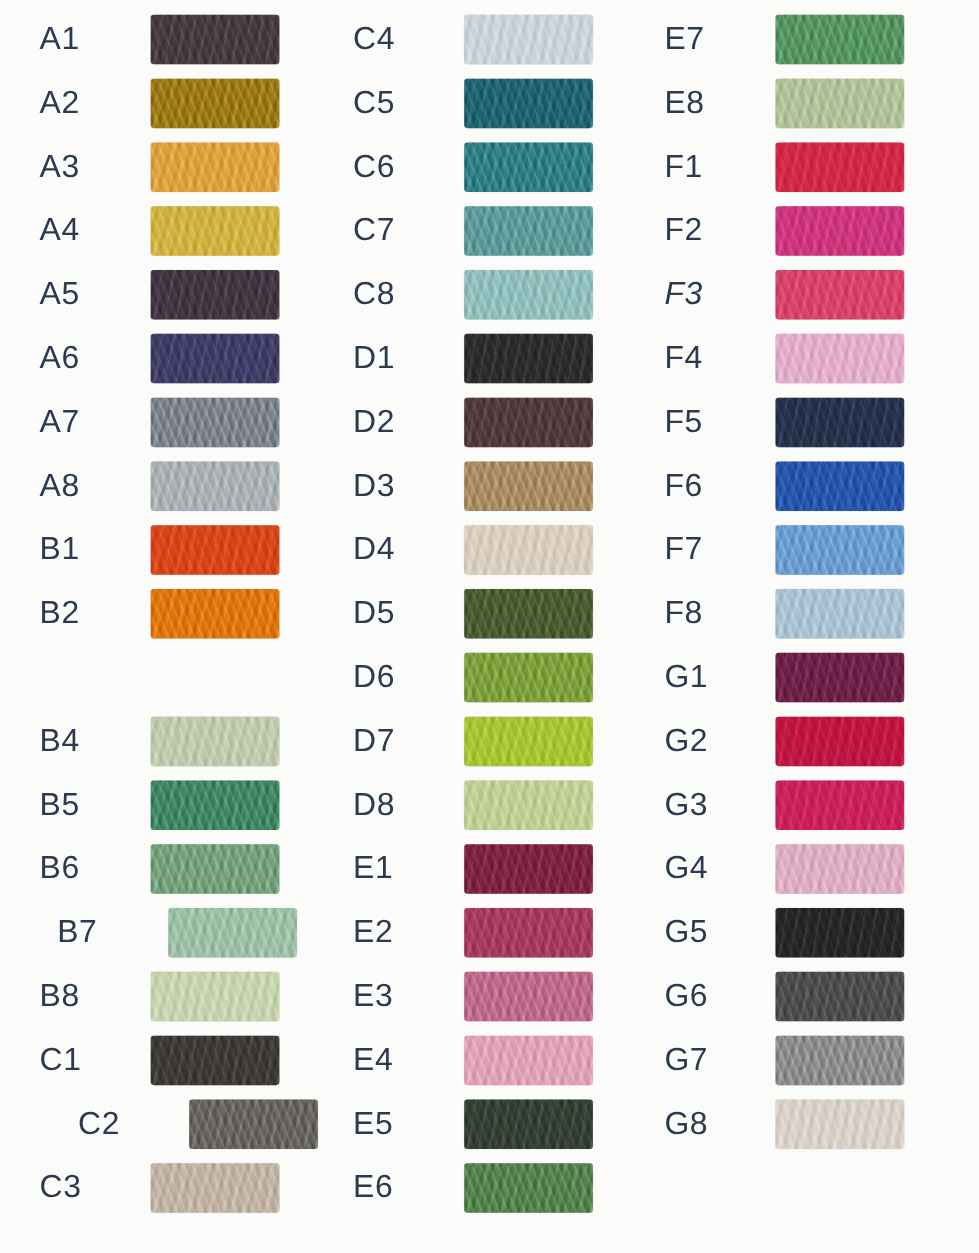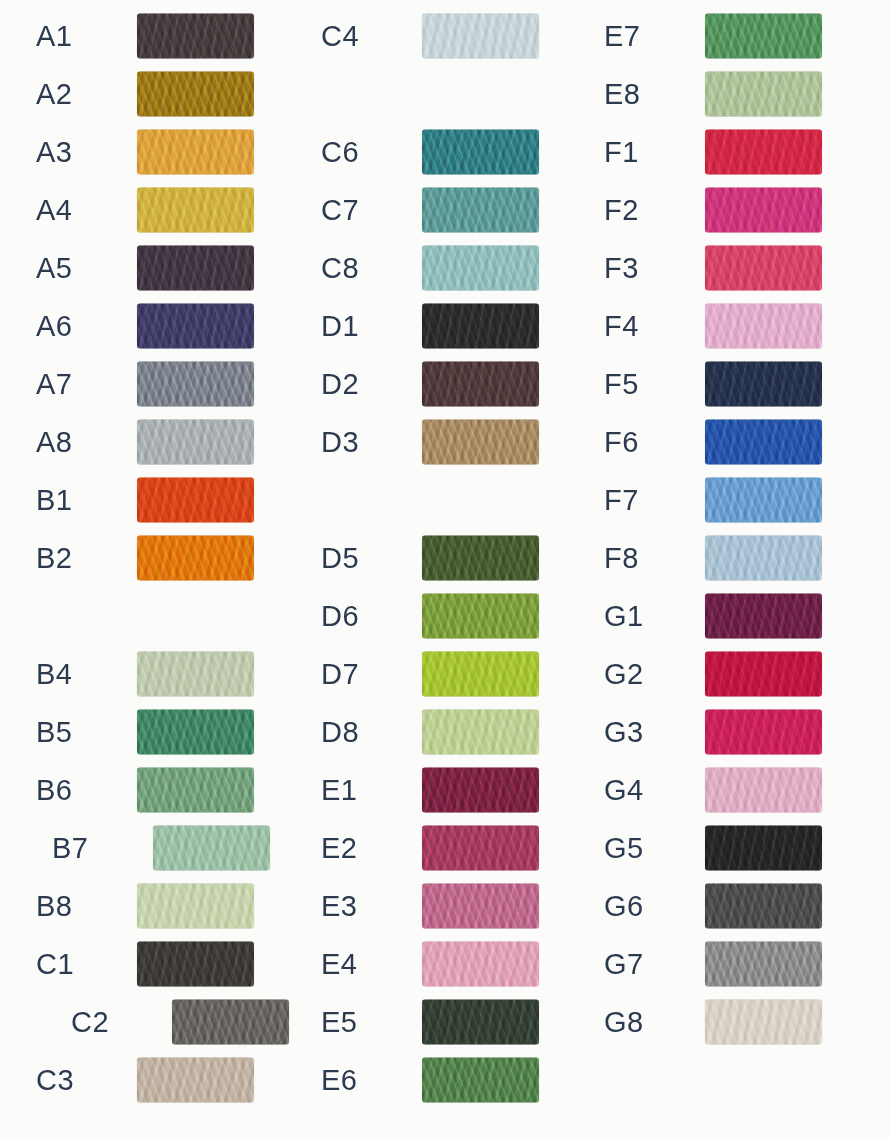--- a/index.html
+++ b/index.html
@@ -201,20 +201,24 @@
       <div class="swatch-row" style="top: 1051px;">
         <span class="swatch-label">C3</span>
         <div class="swatch-chip" style="background-color: rgb(197, 182, 166);"></div>
       </div>
     </div>
   <div class="column col-1">
       <div class="swatch-row" style="top: 7px;">
         <span class="swatch-label">C4</span>
         <div class="swatch-chip" style="background-color: rgb(204, 217, 222);"></div>
       </div>
+      <div class="swatch-row" style="top: 65px;">
+        <span class="swatch-label">C5</span>
+        <div class="swatch-chip" style="background-color: rgb(30, 100, 112);"></div>
+      </div>
       <div class="swatch-row" style="top: 123px;">
         <span class="swatch-label">C6</span>
         <div class="swatch-chip" style="background-color: rgb(47, 126, 133);"></div>
       </div>
       <div class="swatch-row" style="top: 181px;">
         <span class="swatch-label">C7</span>
         <div class="swatch-chip" style="background-color: rgb(92, 156, 154);"></div>
       </div>
       <div class="swatch-row" style="top: 239px;">
         <span class="swatch-label">C8</span>
@@ -224,20 +228,24 @@
         <span class="swatch-label">D1</span>
         <div class="swatch-chip" style="background-color: rgb(43, 43, 43);"></div>
       </div>
       <div class="swatch-row" style="top: 355px;">
         <span class="swatch-label">D2</span>
         <div class="swatch-chip" style="background-color: rgb(80, 57, 58);"></div>
       </div>
       <div class="swatch-row" style="top: 413px;">
         <span class="swatch-label">D3</span>
         <div class="swatch-chip" style="background-color: rgb(171, 140, 99);"></div>
+      </div>
+      <div class="swatch-row" style="top: 471px;">
+        <span class="swatch-label">D4</span>
+        <div class="swatch-chip" style="background-color: rgb(222, 210, 194);"></div>
       </div>
       <div class="swatch-row" style="top: 529px;">
         <span class="swatch-label">D5</span>
         <div class="swatch-chip" style="background-color: rgb(72, 92, 47);"></div>
       </div>
       <div class="swatch-row" style="top: 587px;">
         <span class="swatch-label">D6</span>
         <div class="swatch-chip" style="background-color: rgb(125, 161, 59);"></div>
       </div>
       <div class="swatch-row" style="top: 645px;">
@@ -283,21 +291,21 @@
         <div class="swatch-chip" style="background-color: rgb(178, 198, 155);"></div>
       </div>
       <div class="swatch-row" style="top: 123px;">
         <span class="swatch-label">F1</span>
         <div class="swatch-chip" style="background-color: rgb(215, 38, 69);"></div>
       </div>
       <div class="swatch-row" style="top: 181px;">
         <span class="swatch-label">F2</span>
         <div class="swatch-chip" style="background-color: rgb(210, 52, 124);"></div>
       </div>
-      <div class="swatch-row" style="top: 239px;">
+      <div class="swatch-row" style="top: 239px; font-style: italic;">
         <span class="swatch-label">F3</span>
         <div class="swatch-chip" style="background-color: rgb(220, 66, 104);"></div>
       </div>
       <div class="swatch-row" style="top: 297px;">
         <span class="swatch-label">F4</span>
         <div class="swatch-chip" style="background-color: rgb(231, 176, 208);"></div>
       </div>
       <div class="swatch-row" style="top: 355px;">
         <span class="swatch-label">F5</span>
         <div class="swatch-chip" style="background-color: rgb(37, 49, 76);"></div>

